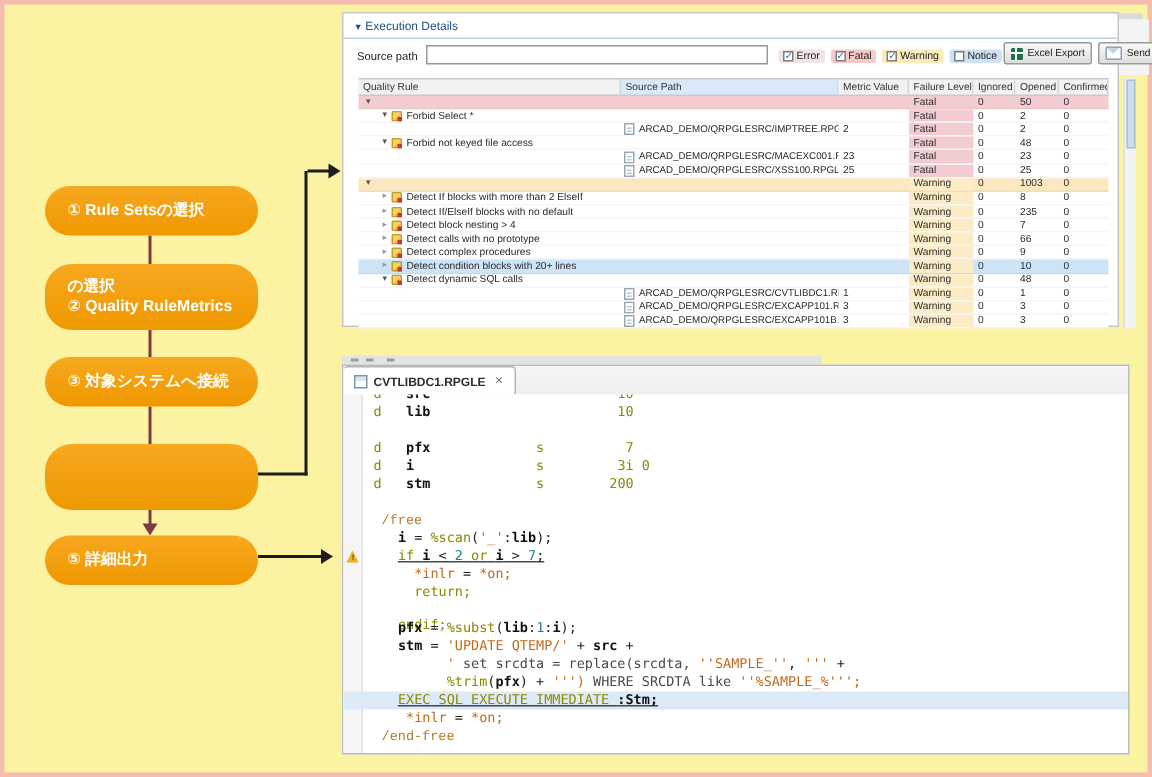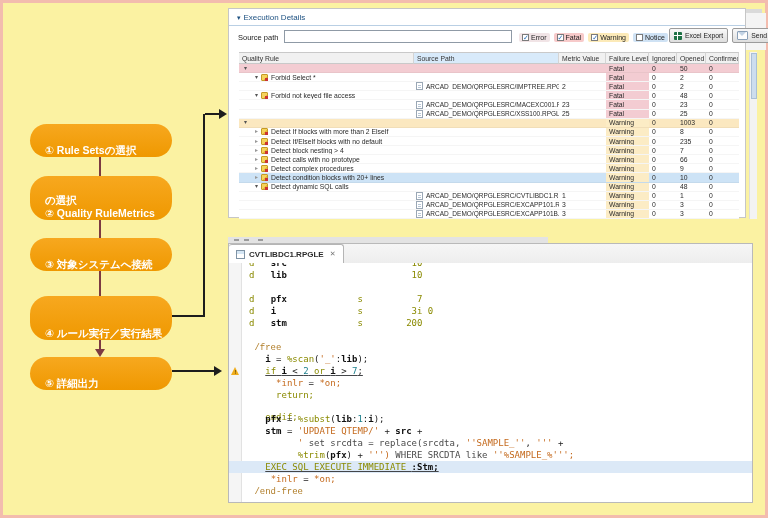--- a/index.html
+++ b/index.html
@@ -2,21 +2,21 @@
 <html><head>
 <meta charset="utf-8">
 <style>
   html,body{margin:0;padding:0;background:#fbf2a2;}
   #canvas{position:relative;width:768px;height:518px;background:#fbf2a2;overflow:hidden;
           font-family:"Liberation Sans","DejaVu Sans",sans-serif;
           box-shadow:inset 0 0 0 3px #f3bcae;}
   
   .pill{position:absolute;left:30px;width:142px;background:linear-gradient(#f7a81f,#ef9800);
         border-radius:18px;color:#fff;font-weight:bold;font-size:10.5px;line-height:13px;
-        display:flex;flex-direction:column;justify-content:flex-end;padding-left:15px;box-sizing:border-box;}
+        display:flex;flex-direction:column;justify-content:center;padding-left:15px;box-sizing:border-box;}
   .pill-0{top:124px;height:33px}.pill-1{top:176px;height:44px}.pill-2{top:238px;height:33px}
   .pill-3{top:296px;height:44px}.pill-4{top:357px;height:33px}
   .vline{position:absolute;left:99px;width:2px;background:#7c3a42;}
   .mhead{position:absolute;left:95px;width:0;height:0;border-left:5px solid transparent;
          border-right:5px solid transparent;border-top:8px solid #7c3a42;}
   .bline{position:absolute;background:#1d1d1d;}
   .bhead{position:absolute;width:0;height:0;border-top:5px solid transparent;
          border-bottom:5px solid transparent;border-left:8px solid #1d1d1d;}
   
   #exec-panel{position:absolute;left:228px;top:8px;width:518px;height:210px;background:#fff;
@@ -114,21 +114,20 @@
         <span>① Rule Setsの選択</span>
       </div>
       <div class="pill pill-1">
         <span>の選択</span>
         <span>② Quality RuleMetrics</span>
       </div>
       <div class="pill pill-2">
         <span>③ 対象システムへ接続</span>
       </div>
       <div class="pill pill-3">
-        <span>④ ルール実行／実行結果</span>
       </div>
       <div class="pill pill-4">
         <span>⑤ 詳細出力</span>
       </div>
     </div>
 
   <div id="exec-sliver"></div>
   <div id="exec-ext"></div>
   <div id="exec-panel">
     <div class="panel-title">

